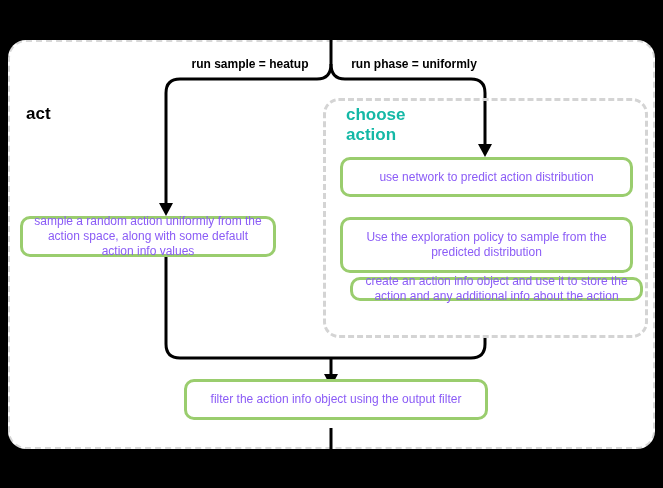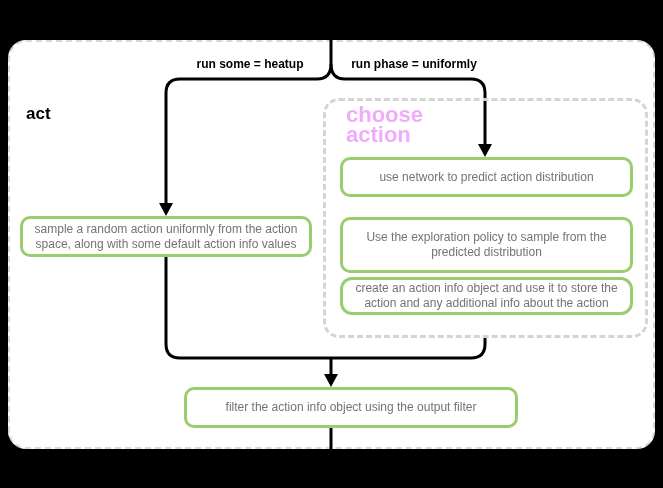--- a/index.html
+++ b/index.html
@@ -22,33 +22,33 @@
     font-size:12px;font-weight:bold;color:#000;white-space:nowrap;
   }
   .branch-label.left{left:180px;}
   .branch-label.right{left:344px;}
   .group-box{
     position:absolute;left:323px;top:98px;width:319px;height:234px;
     border:3px dashed #d4d4d4;border-radius:16px;background:transparent;
   }
   .group-title{
     position:absolute;left:20px;top:4px;width:100px;
-    font-size:22px;font-weight:bold;line-height:20px;color:#f0abfc;
+    font-size:17px;font-weight:bold;line-height:20px;color:#14b8a6;
   }
   .node{
     position:absolute;background:#fff;
     border:3px solid #9acd6e;border-radius:10px;
     display:flex;align-items:center;justify-content:center;text-align:center;
-    font-size:12px;line-height:15px;color:#737373;padding:2px 8px;box-sizing:border-box;
+    font-size:12px;line-height:15px;color:#8b5cf6;padding:2px 8px;box-sizing:border-box;
   }
-  .node-sample{left:20px;top:216px;width:292px;height:41px;}
+  .node-sample{left:20px;top:216px;width:256px;height:41px;}
   .node-predict{left:14px;top:56px;width:293px;height:40px;}   
   .node-explore{left:14px;top:116px;width:293px;height:56px;}
-  .node-info{left:14px;top:176px;width:293px;height:38px;border-radius:12px;}
-  .node-filter{left:184px;top:387px;width:334px;height:41px;text-align:right;}
+  .node-info{left:24px;top:176px;width:293px;height:24px;}
+  .node-filter{left:184px;top:379px;width:304px;height:41px;text-align:right;}
   .group-box .node{position:absolute;}
 </style>
 </head>
 <body>
 
 <div class="panel"></div>
 
 <svg class="flow-svg" viewBox="0 0 663 488">
   <g stroke="#000" stroke-width="3" fill="none">
     <path d="M 331 30 L 331 64"></path>
@@ -61,21 +61,21 @@
   </g>
   <g fill="#000" stroke="none">
     <polygon points="159,203 173,203 166,216"></polygon>
     <polygon points="478,144 492,144 485,157"></polygon>
     <polygon points="324,374 338,374 331,387"></polygon>
   </g>
 </svg>
 
 <div class="title-act">act</div>
 
-<div class="branch-label left">run some = heatup</div>
+<div class="branch-label left">run sample = heatup</div>
 <div class="branch-label right">run phase = uniformly</div>
 
 <div class="node node-sample">sample a random action uniformly from the action space, along with some default action info values</div>
 
 <div class="group-box">
   <div class="group-title">choose action</div>
   <div class="node node-predict">use network to predict action distribution</div>
   <div class="node node-explore">Use the exploration policy to sample from the predicted distribution</div>
   <div class="node node-info">create an action info object and use it to store the action and any additional info about the action</div>
 </div>

